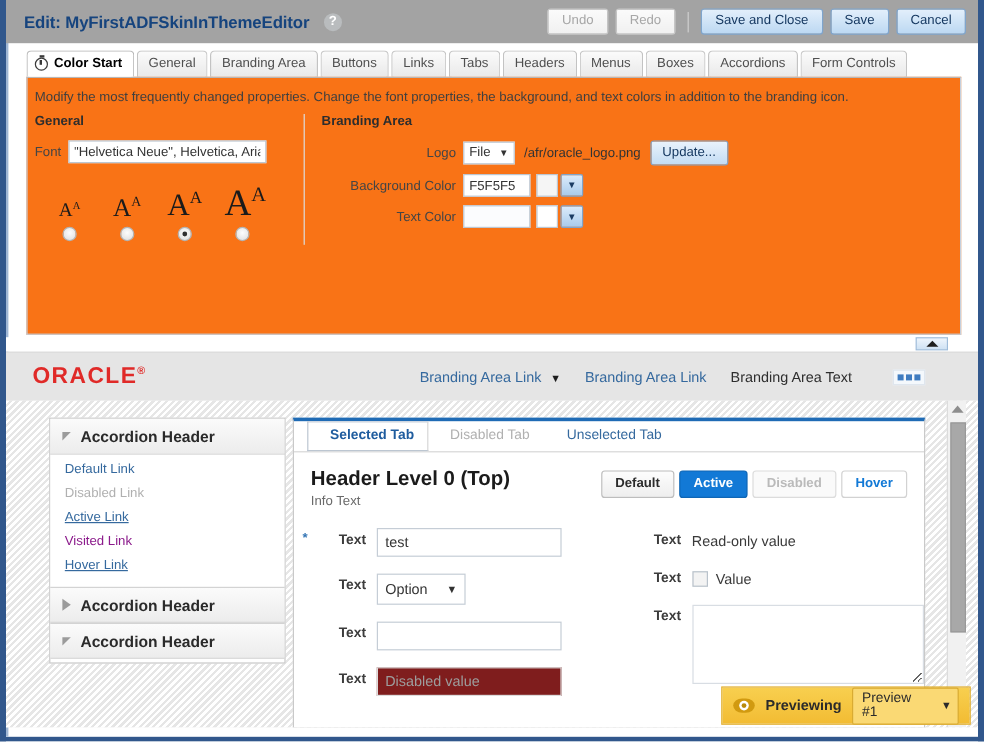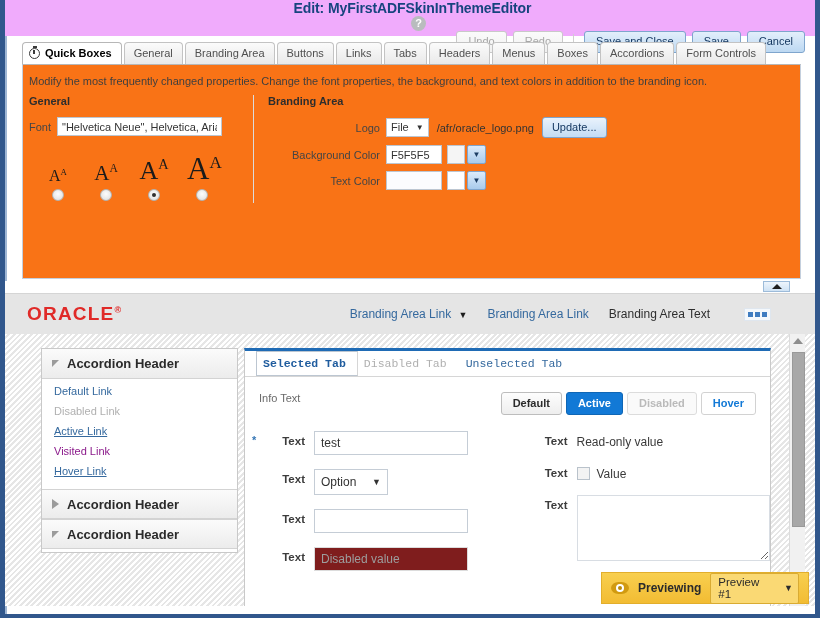--- a/index.html
+++ b/index.html
@@ -29,22 +29,21 @@
     background: #9fb6d4;
   }
 
   
   .editor-header {
     position: relative;
     height: 36px;
     padding: 0 10px 0 15px;
     display: flex;
     align-items: center;
-    background: #f0abfc;
-    flex-direction: column;
+    background: #a3a3a3;
   }
   .page-title {
     font-size: 14px;
     font-weight: bold;
     color: #16447e;
     letter-spacing: -0.1px;
     white-space: nowrap;
   }
   .help-icon {
     width: 15px; height: 15px;
@@ -408,27 +407,26 @@
   }
   .ctabs {
     display: flex;
     align-items: flex-end;
     height: 26px;
     border-bottom: 1px solid #d6d6d6;
     padding-left: 11px;
   }
   .ctab {
     font-size: 11.5px;
-    padding: 0 13px 0 6px;
+    padding: 0 13px 0 18px;
     height: 25px;
     line-height: 25px;
     color: #35699e;
     cursor: pointer;
     white-space: nowrap;
-    font-family: Liberation Mono, monospace;
   }
   .ctab.sel { color: #1f5c9e; font-weight: bold; border-right: 1px solid #d6d6d6; padding-right: 11px; }
   .ctab.dis { color: #b0b0b0; cursor: default; }
 
   .card-head {
     display: flex;
     align-items: flex-start;
     padding: 12px 14px 0 14px;
   }
   .head-l0 { font-size: 17px; font-weight: bold; color: #1b1b1b; }
@@ -604,21 +602,21 @@
       <span class="btn-sep"></span>
       <button class="btn primary">Save and Close</button>
       <button class="btn primary">Save</button>
       <button class="btn primary">Cancel</button>
     </div>
   </div>
 
   <div class="tabstrip">
     <div class="tab active">
       <span class="clock"></span>
-      <span>Quick Boxes</span>
+      <span>Color Start</span>
     </div>
     <div class="tab">General</div>
     <div class="tab">Branding Area</div>
     <div class="tab">Buttons</div>
     <div class="tab">Links</div>
     <div class="tab">Tabs</div>
     <div class="tab">Headers</div>
     <div class="tab">Menus</div>
     <div class="tab">Boxes</div>
     <div class="tab">Accordions</div>
@@ -737,20 +735,21 @@
 
       <div class="content-card">
         <div class="ctabs">
           <div class="ctab sel">Selected Tab</div>
           <div class="ctab dis">Disabled Tab</div>
           <div class="ctab">Unselected Tab</div>
         </div>
 
         <div class="card-head">
           <div>
+            <div class="head-l0">Header Level 0 (Top)</div>
             <div class="info-text">Info Text</div>
           </div>
           <div class="btnbar">
             <button class="pbtn">Default</button>
             <button class="pbtn active">Active</button>
             <button class="pbtn dis">Disabled</button>
             <button class="pbtn hover">Hover</button>
           </div>
         </div>
 

